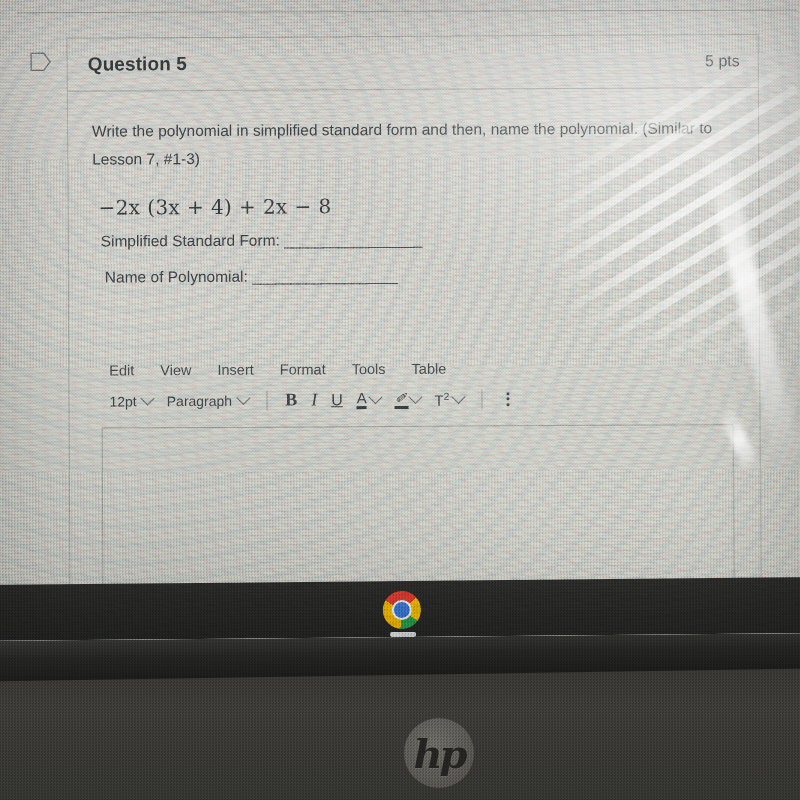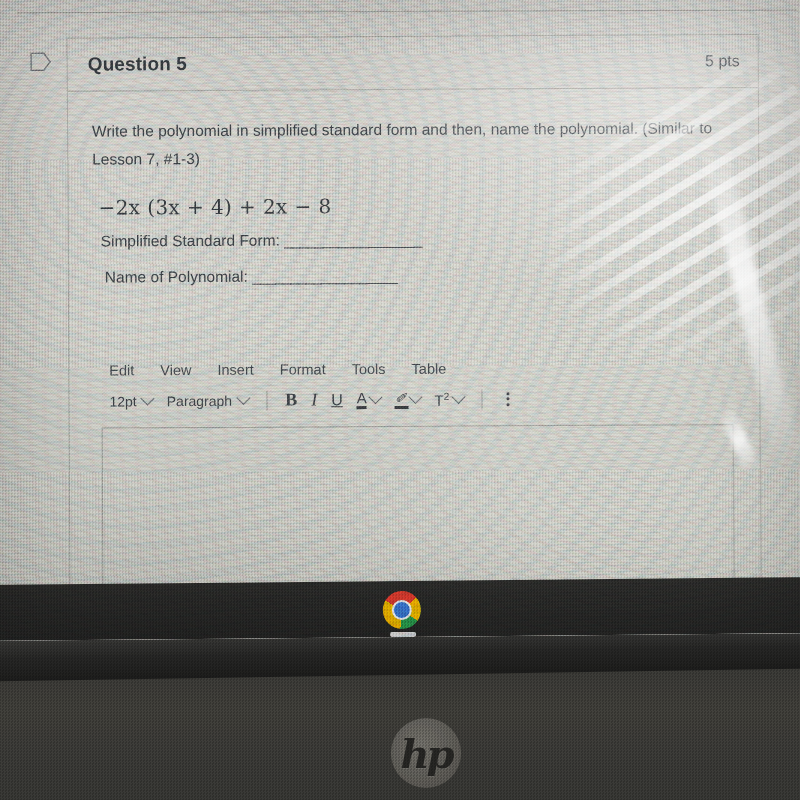--- a/index.html
+++ b/index.html
@@ -36,21 +36,21 @@
     position: absolute;
     left: -10px;
     top: 627px;
     width: 820px;
     height: 48px;
     background: linear-gradient(180deg,#3a3a38 0%,#232322 55%,#1b1b1a 100%);
     transform: rotate(-0.9deg);
   }
   .hp-logo {
     position: absolute;
-    left: 391px;
+    left: 404px;
     top: 718px;
     width: 70px;
     height: 70px;
     border-radius: 50%;
     background: radial-gradient(circle at 42% 38%, #6e6c66 0%, #5c5a55 55%, #4e4c47 100%);
     display: flex;
     align-items: center;
     justify-content: center;
     font-family: "DejaVu Serif", serif;
     font-style: italic;

